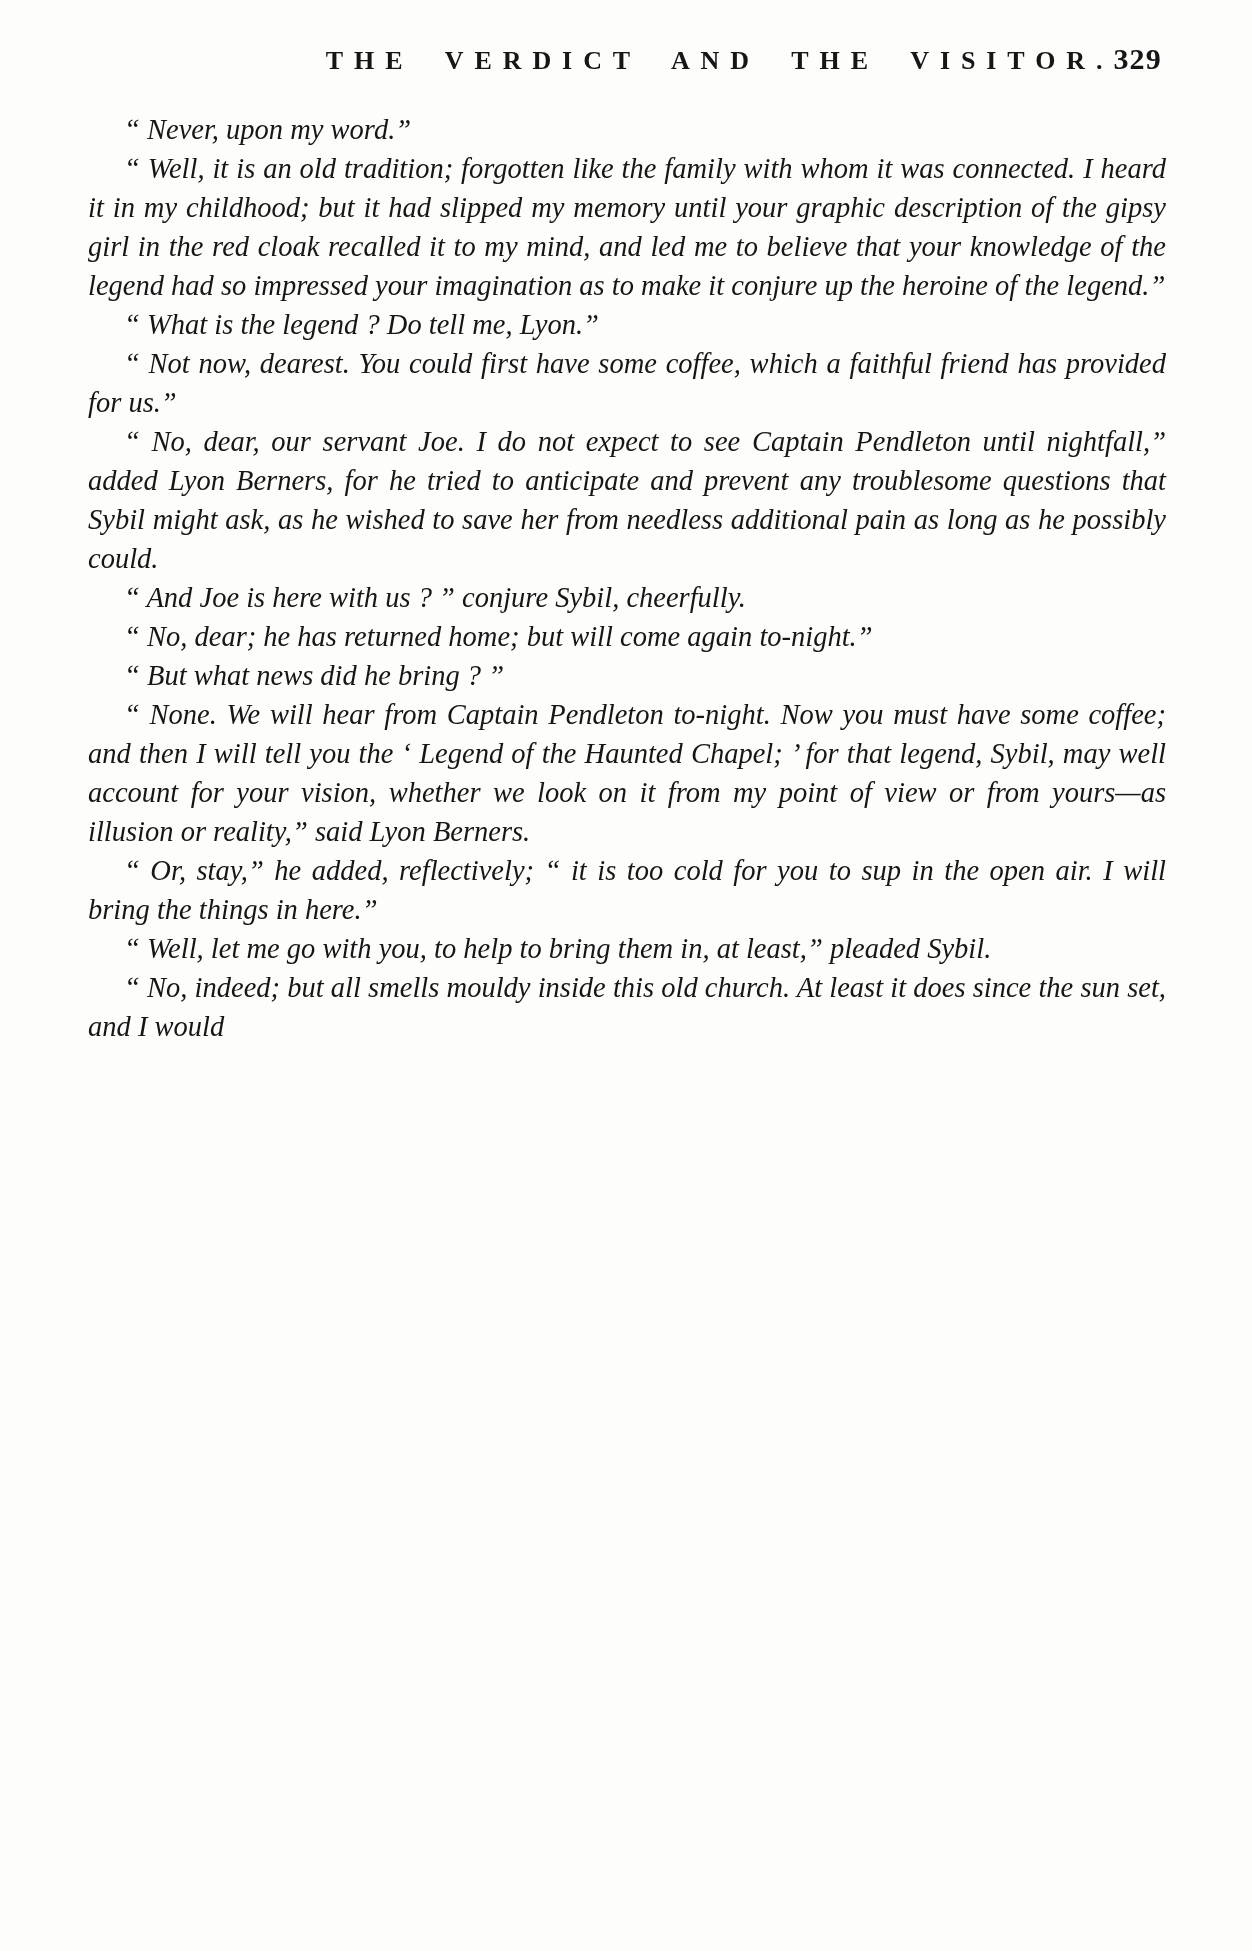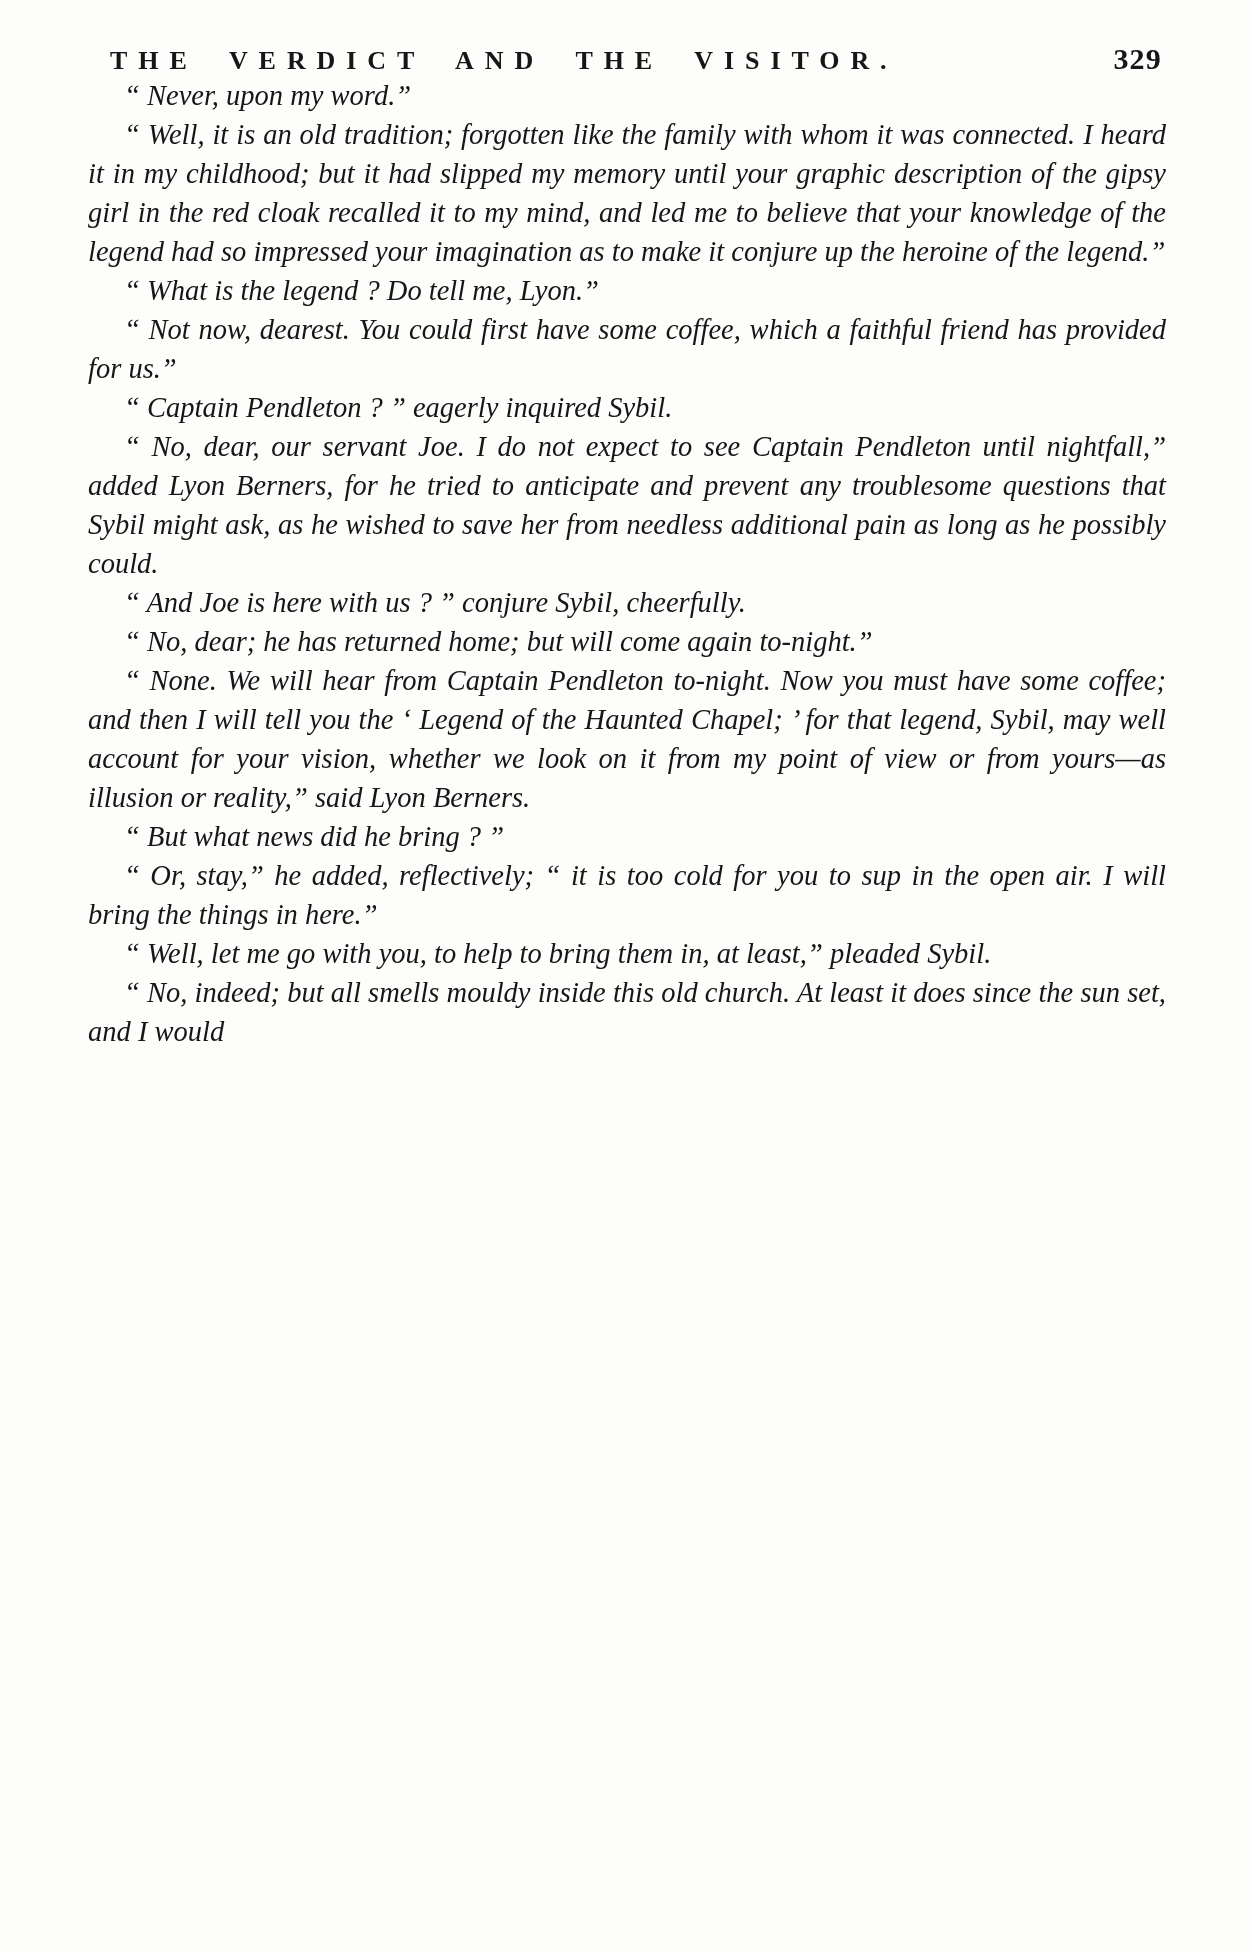--- a/index.html
+++ b/index.html
@@ -15,21 +15,22 @@
     background: #fdfdfb;
     box-sizing: border-box;
     padding: 42px 86px 0 88px;
     font-family: "Liberation Serif", "DejaVu Serif", serif;
     color: #161616;
     box-shadow: 0 0 6px rgba(0,0,0,0.15);
   }
   .page-header {
     display: flex;
     align-items: baseline;
-    justify-content: space-between;
+    justify-content: flex-end;
+    margin-bottom: 34px;
     padding: 0 4px 0 22px;
   }
   .running-title {
     font-size: 26px;
     font-weight: bold;
     letter-spacing: 0.42em;
     word-spacing: 0.55em;
     white-space: nowrap;
   }
   .page-number {
@@ -56,24 +57,23 @@
   <header class="page-header">
     <span class="running-title">THE VERDICT AND THE VISITOR.</span>
     <span class="page-number">329</span>
   </header>
 
   <main class="page-body">
     <p>“ Never, upon my word.”</p>
     <p>“ Well, it is an old tradition; forgotten like the family with whom it was connected.  I heard it in my childhood; but it had slipped my memory until your graphic description of the gipsy girl in the red cloak recalled it to my mind, and led me to believe that your knowledge of the legend had so impressed your imagination as to make it conjure up the heroine of the legend.”</p>
     <p>“ What is the legend ?   Do tell me, Lyon.”</p>
     <p>“ Not  now,  dearest.   You  could  first  have  some  coffee, which a faithful friend has provided for us.”</p>
-    <p>“ Captain Pendleton ? ”  eagerly inquired Sybil.</p>
     <p>“ No, dear, our servant Joe.   I do not expect to see Captain Pendleton until nightfall,” added Lyon Berners, for he tried to anticipate and prevent any troublesome questions that Sybil might ask, as he wished to save her from needless additional pain as long as he possibly could.</p>
     <p>“ And Joe is here with us ? ” conjure Sybil, cheerfully.</p>
     <p>“ No, dear; he has returned home; but will come again to-night.”</p>
+    <p>“ But what news did he bring ? ”</p>
     <p>“ None.   We will hear from Captain Pendleton to-night. Now you must have some coffee; and then I will tell you the ‘ Legend of the Haunted Chapel; ’ for that legend, Sybil, may well account for your vision, whether we look on it from my point of view or from yours—as illusion or reality,” said Lyon Berners.</p>
-    <p>“ But what news did he bring ? ”</p>
     <p>“ Or, stay,”  he added, reflectively;  “ it is too cold for you to sup in the open air.   I will bring the things in here.”</p>
     <p>“ Well, let me go with you, to help to bring them in, at least,” pleaded Sybil.</p>
     <p>“ No,  indeed;   but  all  smells  mouldy  inside  this  old church.   At least it does since the sun set, and I would</p>
   </main>
 
 </div>
 
 </body></html>

